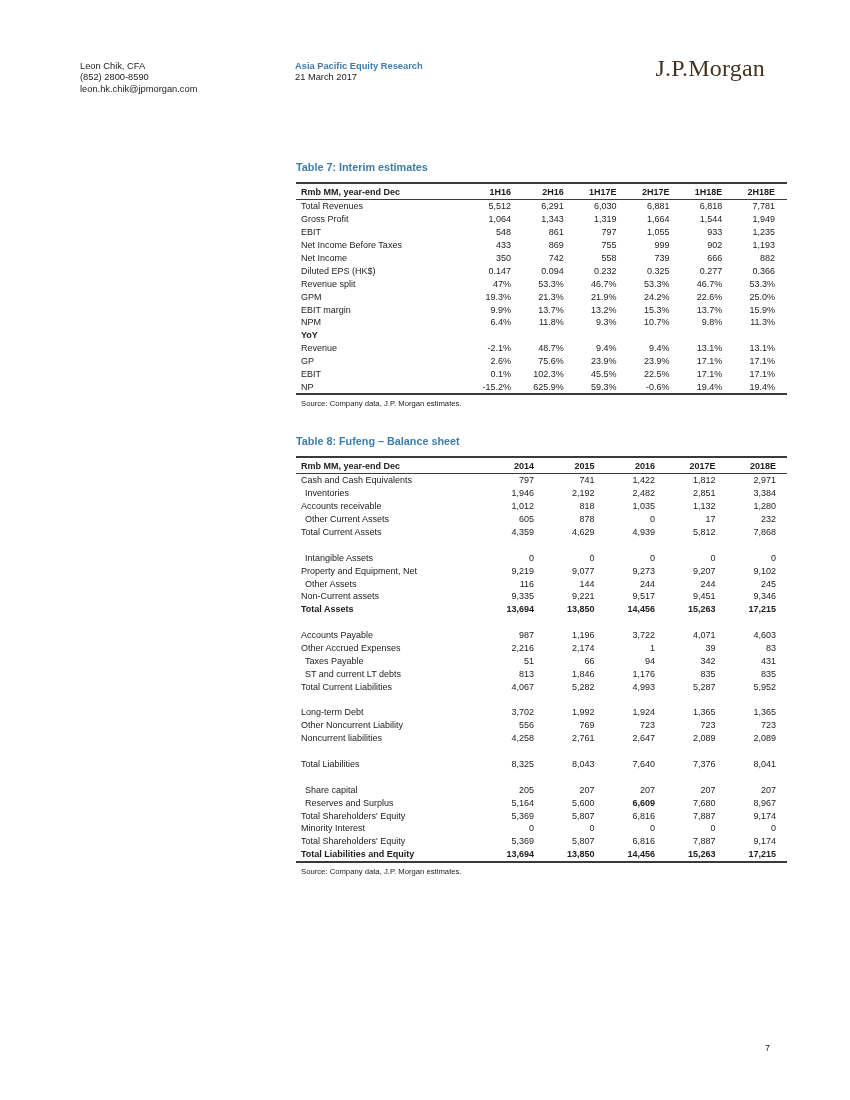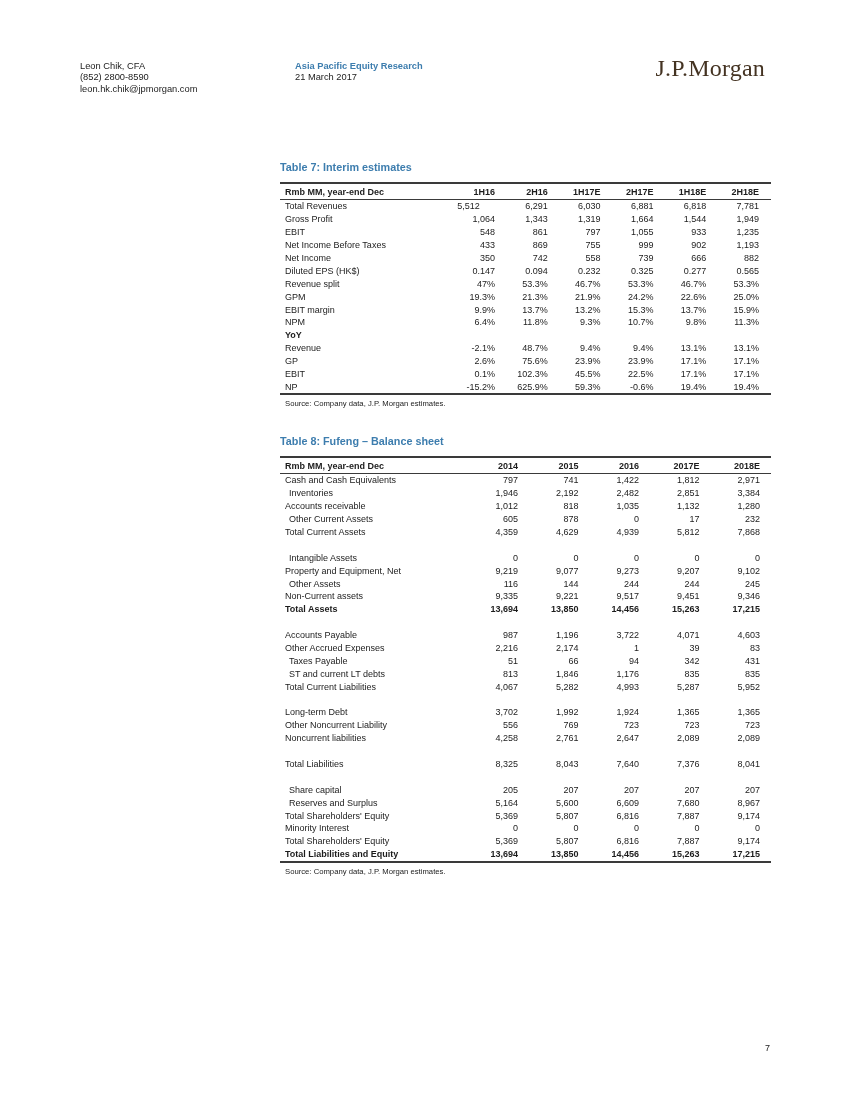--- a/index.html
+++ b/index.html
@@ -11,21 +11,21 @@
   
   .analyst{position:absolute;left:80px;top:61px;font-size:9.3px;line-height:11.4px;color:#222;}
   .centerhead{position:absolute;left:295px;top:61px;font-size:9.3px;line-height:11.4px;}
   .division{color:#3d7dae;font-weight:bold;}
   .logo{
     position:absolute;right:85px;top:55px;
     font-family:"Liberation Serif",serif;font-size:24px;color:#443322;
     letter-spacing:0.2px;
   }
   
-  .tblock{position:absolute;left:280px;width:491px;}
+  .tblock{position:absolute;left:296px;width:491px;}
   #tblock-7{top:161px;}
   #tblock-8{top:435px;}
   .tbl-title{color:#3d7dae;font-weight:bold;font-size:10.8px;margin:0 0 9px 0;}
   .fintable{width:491px;font-size:9px;}
   .ft-row{display:flex;height:12.9px;align-items:center;}
   .ft-head{height:15px;border-top:2px solid #3a3a3a;border-bottom:1px solid #3a3a3a;font-weight:bold;}
   .ft-body{border-bottom:2px solid #3a3a3a;}
   .ft-label{flex:1 1 auto;white-space:nowrap;overflow:hidden;padding-left:5px;}
   .ft-cell{flex:0 0 auto;text-align:right;white-space:nowrap;}
   .ft-spacer{flex:0 0 auto;}
@@ -61,21 +61,21 @@
           <span class="ft-cell" style="width: 52.8px;">2H16</span>
           <span class="ft-cell" style="width: 52.8px;">1H17E</span>
           <span class="ft-cell" style="width: 52.8px;">2H17E</span>
           <span class="ft-cell" style="width: 52.8px;">1H18E</span>
           <span class="ft-cell" style="width: 52.8px;">2H18E</span>
           <span class="ft-spacer" style="width: 12px;"></span>
         </div>
         <div class="ft-body">
           <div class="ft-row">
             <span class="ft-label">Total Revenues</span>
-            <span class="ft-cell" style="width: 52.8px; text-align: center;">5,512</span>
+            <span class="ft-cell" style="width: 52.8px;">5,512</span>
             <span class="ft-cell" style="width: 52.8px;">6,291</span>
             <span class="ft-cell" style="width: 52.8px;">6,030</span>
             <span class="ft-cell" style="width: 52.8px;">6,881</span>
             <span class="ft-cell" style="width: 52.8px;">6,818</span>
             <span class="ft-cell" style="width: 52.8px;">7,781</span>
             <span class="ft-spacer" style="width: 12px;"></span>
           </div>
           <div class="ft-row">
             <span class="ft-label">Gross Profit</span>
             <span class="ft-cell" style="width: 52.8px;">1,064</span>
@@ -116,21 +116,21 @@
             <span class="ft-cell" style="width: 52.8px;">882</span>
             <span class="ft-spacer" style="width: 12px;"></span>
           </div>
           <div class="ft-row">
             <span class="ft-label">Diluted EPS (HK$)</span>
             <span class="ft-cell" style="width: 52.8px;">0.147</span>
             <span class="ft-cell" style="width: 52.8px;">0.094</span>
             <span class="ft-cell" style="width: 52.8px;">0.232</span>
             <span class="ft-cell" style="width: 52.8px;">0.325</span>
             <span class="ft-cell" style="width: 52.8px;">0.277</span>
-            <span class="ft-cell" style="width: 52.8px;">0.565</span>
+            <span class="ft-cell" style="width: 52.8px;">0.366</span>
             <span class="ft-spacer" style="width: 12px;"></span>
           </div>
           <div class="ft-row">
             <span class="ft-label">Revenue split</span>
             <span class="ft-cell" style="width: 52.8px;">47%</span>
             <span class="ft-cell" style="width: 52.8px;">53.3%</span>
             <span class="ft-cell" style="width: 52.8px;">46.7%</span>
             <span class="ft-cell" style="width: 52.8px;">53.3%</span>
             <span class="ft-cell" style="width: 52.8px;">46.7%</span>
             <span class="ft-cell" style="width: 52.8px;">53.3%</span>
@@ -419,21 +419,21 @@
             <span class="ft-cell" style="width: 60.5px;">207</span>
             <span class="ft-cell" style="width: 60.5px;">207</span>
             <span class="ft-cell" style="width: 60.5px;">207</span>
             <span class="ft-cell" style="width: 60.5px;">207</span>
             <span class="ft-spacer" style="width: 11px;"></span>
           </div>
           <div class="ft-row">
             <span class="ft-label ind">Reserves and Surplus</span>
             <span class="ft-cell" style="width: 60.5px;">5,164</span>
             <span class="ft-cell" style="width: 60.5px;">5,600</span>
-            <span class="ft-cell" style="width: 60.5px;">6,609</span>
+            <span class="ft-cell" style="width: 60.5px; font-weight: bold;">6,609</span>
             <span class="ft-cell" style="width: 60.5px;">7,680</span>
             <span class="ft-cell" style="width: 60.5px;">8,967</span>
             <span class="ft-spacer" style="width: 11px;"></span>
           </div>
           <div class="ft-row">
             <span class="ft-label">Total Shareholders' Equity</span>
             <span class="ft-cell" style="width: 60.5px;">5,369</span>
             <span class="ft-cell" style="width: 60.5px;">5,807</span>
             <span class="ft-cell" style="width: 60.5px;">6,816</span>
             <span class="ft-cell" style="width: 60.5px;">7,887</span>

